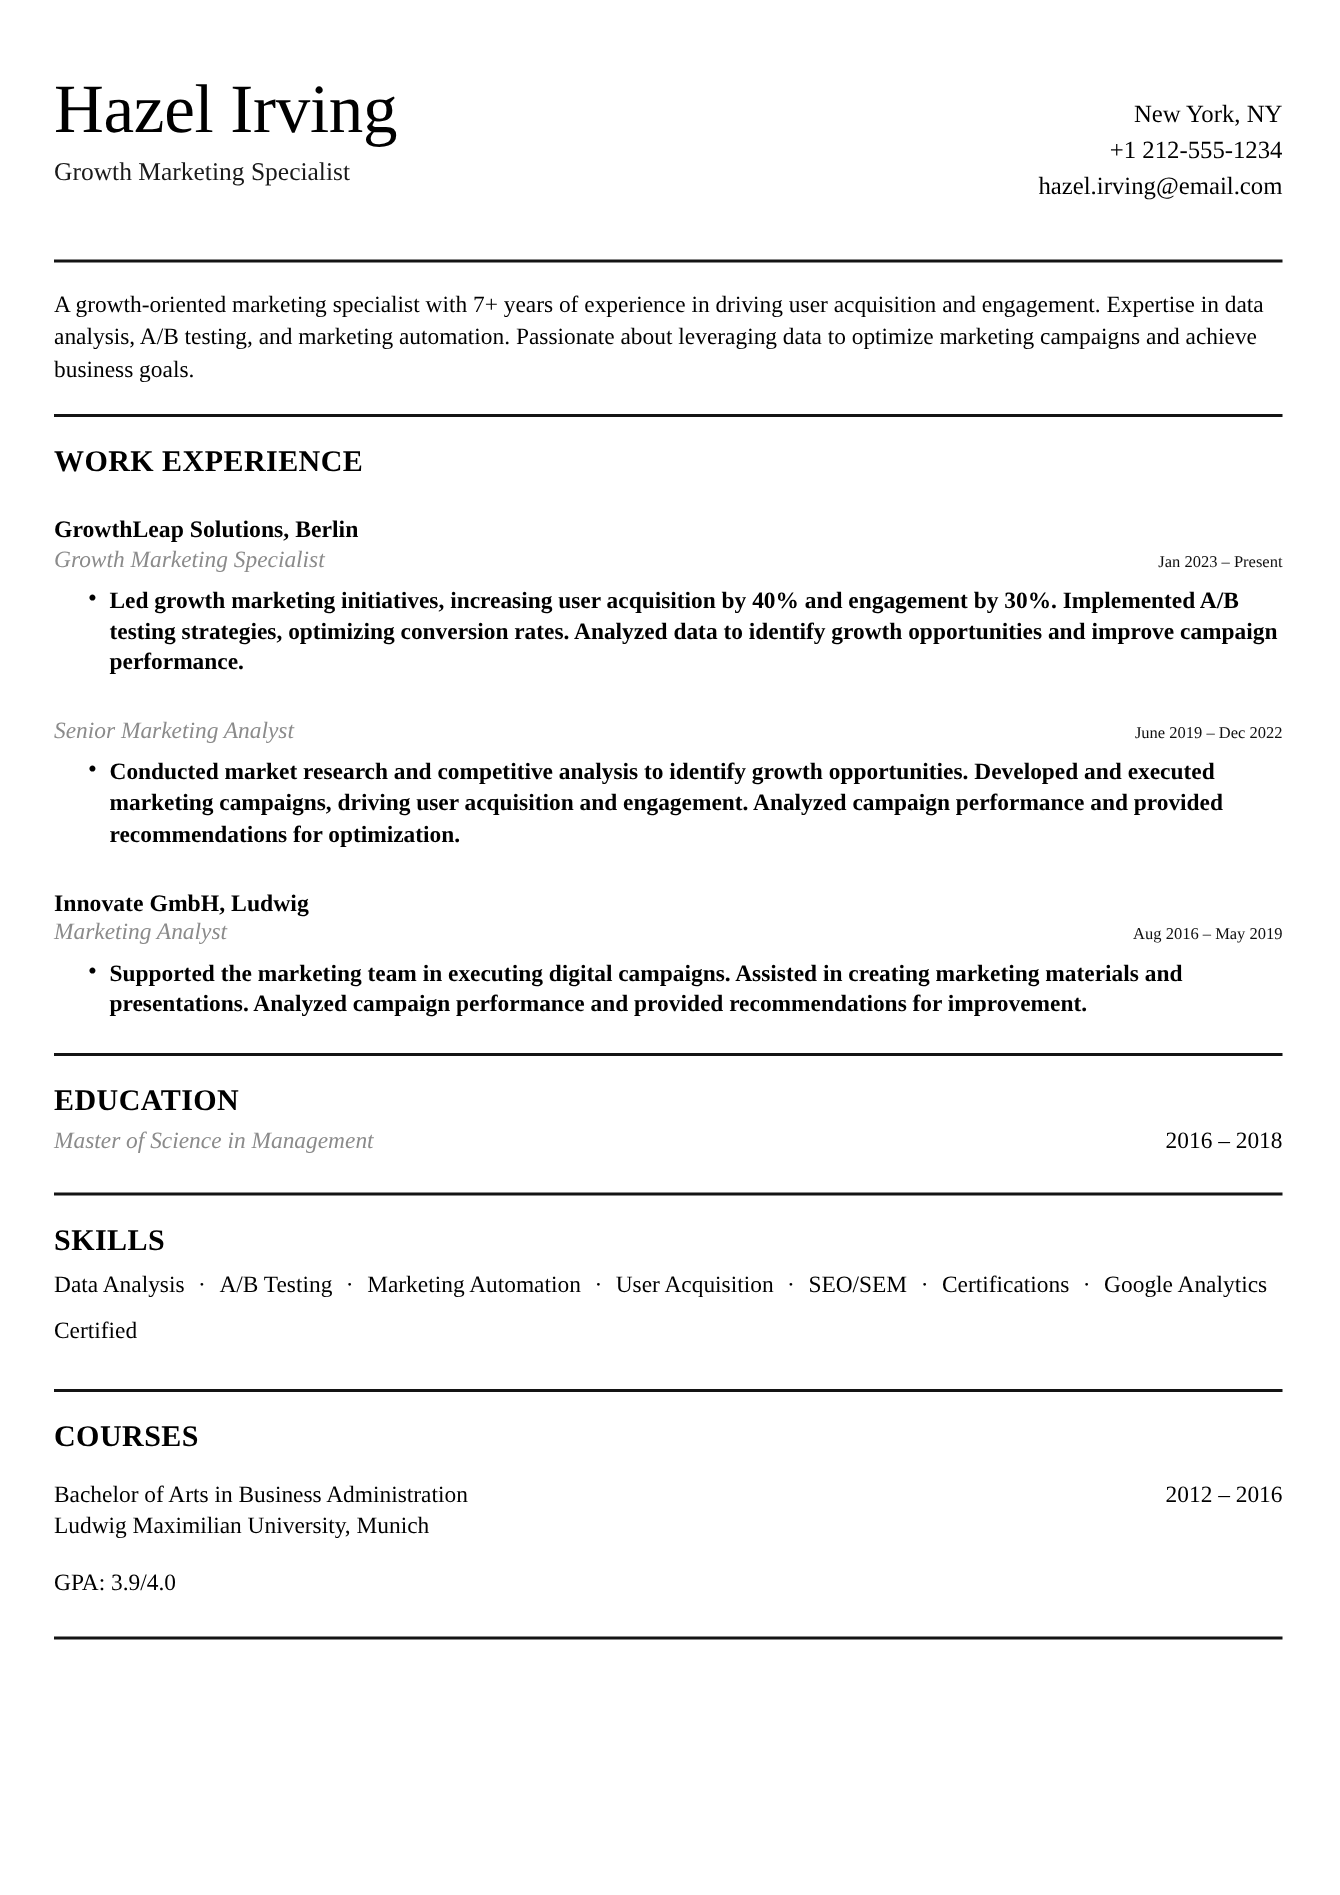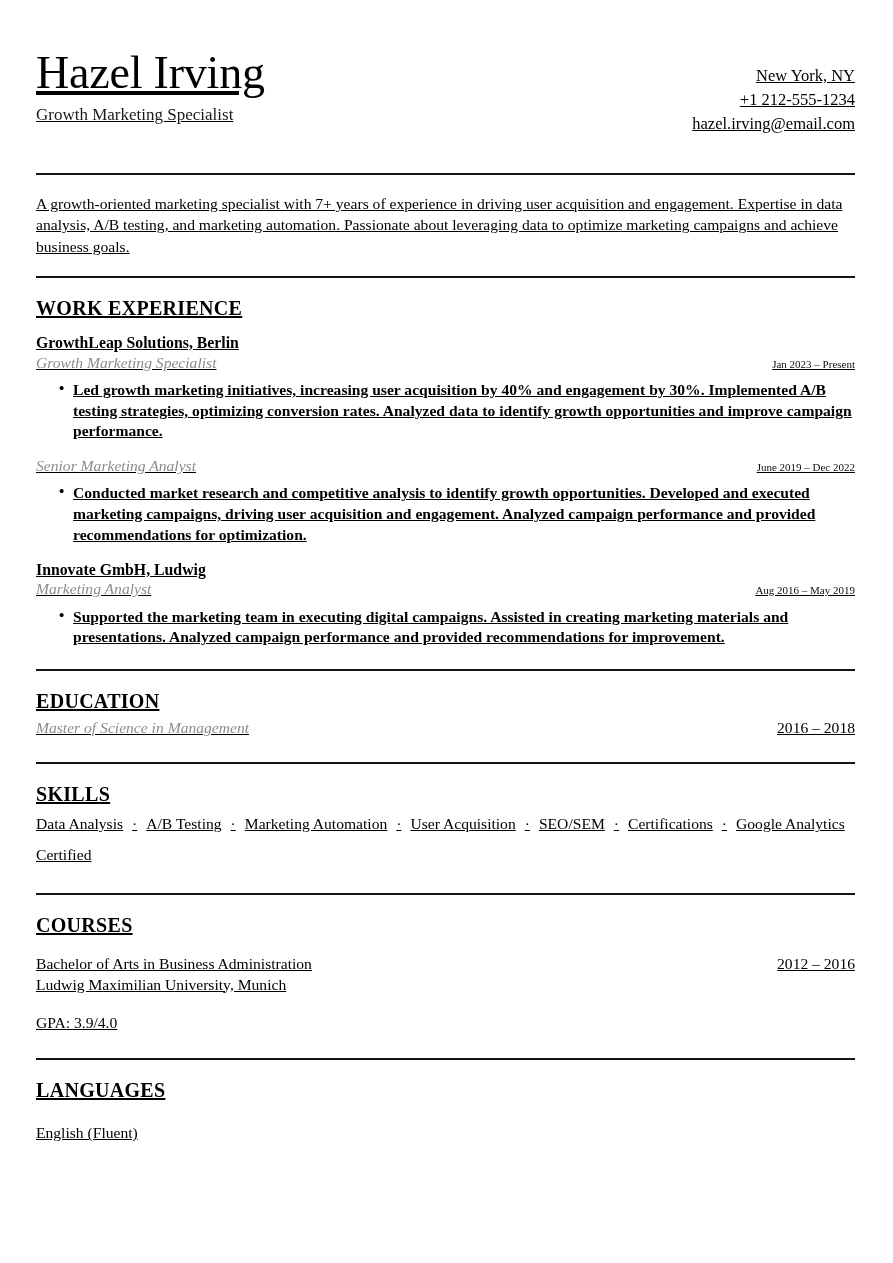--- a/index.html
+++ b/index.html
@@ -13,21 +13,20 @@
     height: 1263px;
     font-family: "Liberation Serif", "DejaVu Serif", serif;
     color: #000000;
     overflow: hidden;
   }
   .page {
     width: 893px;
     height: 1175px;
     padding: 46px 38px 0 36px;
     position: relative;
-    text-decoration: underline;
   }
 
   
   .header {
     display: flex;
     align-items: flex-start;
     justify-content: space-between;
     padding-top: 4px;
   }
   .header-left { flex: 1 1 auto; }
@@ -77,21 +76,21 @@
   .section { margin-top: 0; }
   .section-heading {
     font-size: 20px;
     font-weight: 700;
     letter-spacing: 0.3px;
     margin: 19px 0 0 0;
     line-height: 1.1;
   }
 
   
-  .entry { margin-top: 14px; }
+  .entry { margin-top: 25px; }
   .entry-org {
     font-size: 15.8px;
     font-weight: 700;
     line-height: 1.25;
   }
   .entry-line {
     display: flex;
     align-items: baseline;
     justify-content: space-between;
     line-height: 1.3;
@@ -276,18 +275,14 @@
         <div class="course-title">Bachelor of Arts in Business Administration</div>
         <div class="course-dates">2012 – 2016</div>
       </div>
       <div class="course-school">Ludwig Maximilian University, Munich</div>
       <div class="course-gpa">GPA: 3.9/4.0</div>
     </div>
   </div>
 
   <hr class="rule rule-section" style="margin-top:24px">
 
-  <div class="section">
-    <div class="section-heading">LANGUAGES</div>
-    <div class="language">English (Fluent)</div>
-  </div>
 
 </div>
 
 </body></html>

